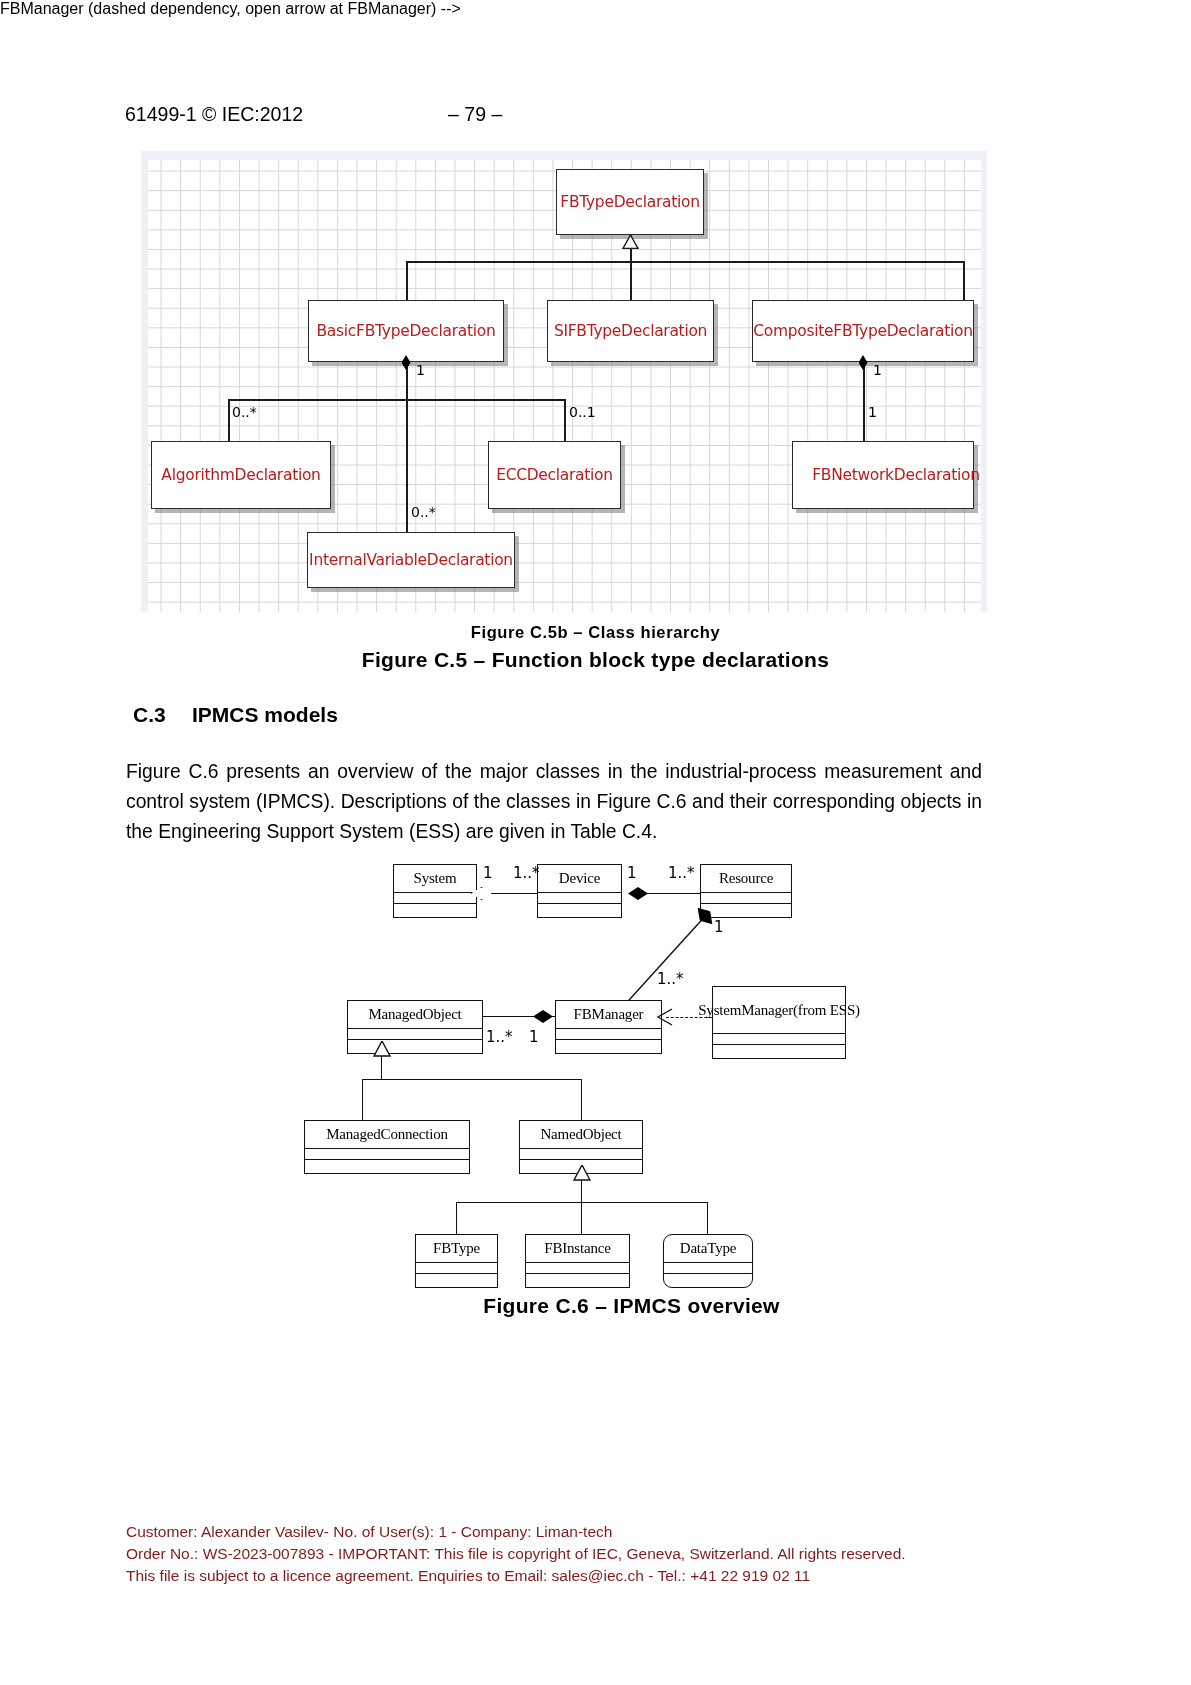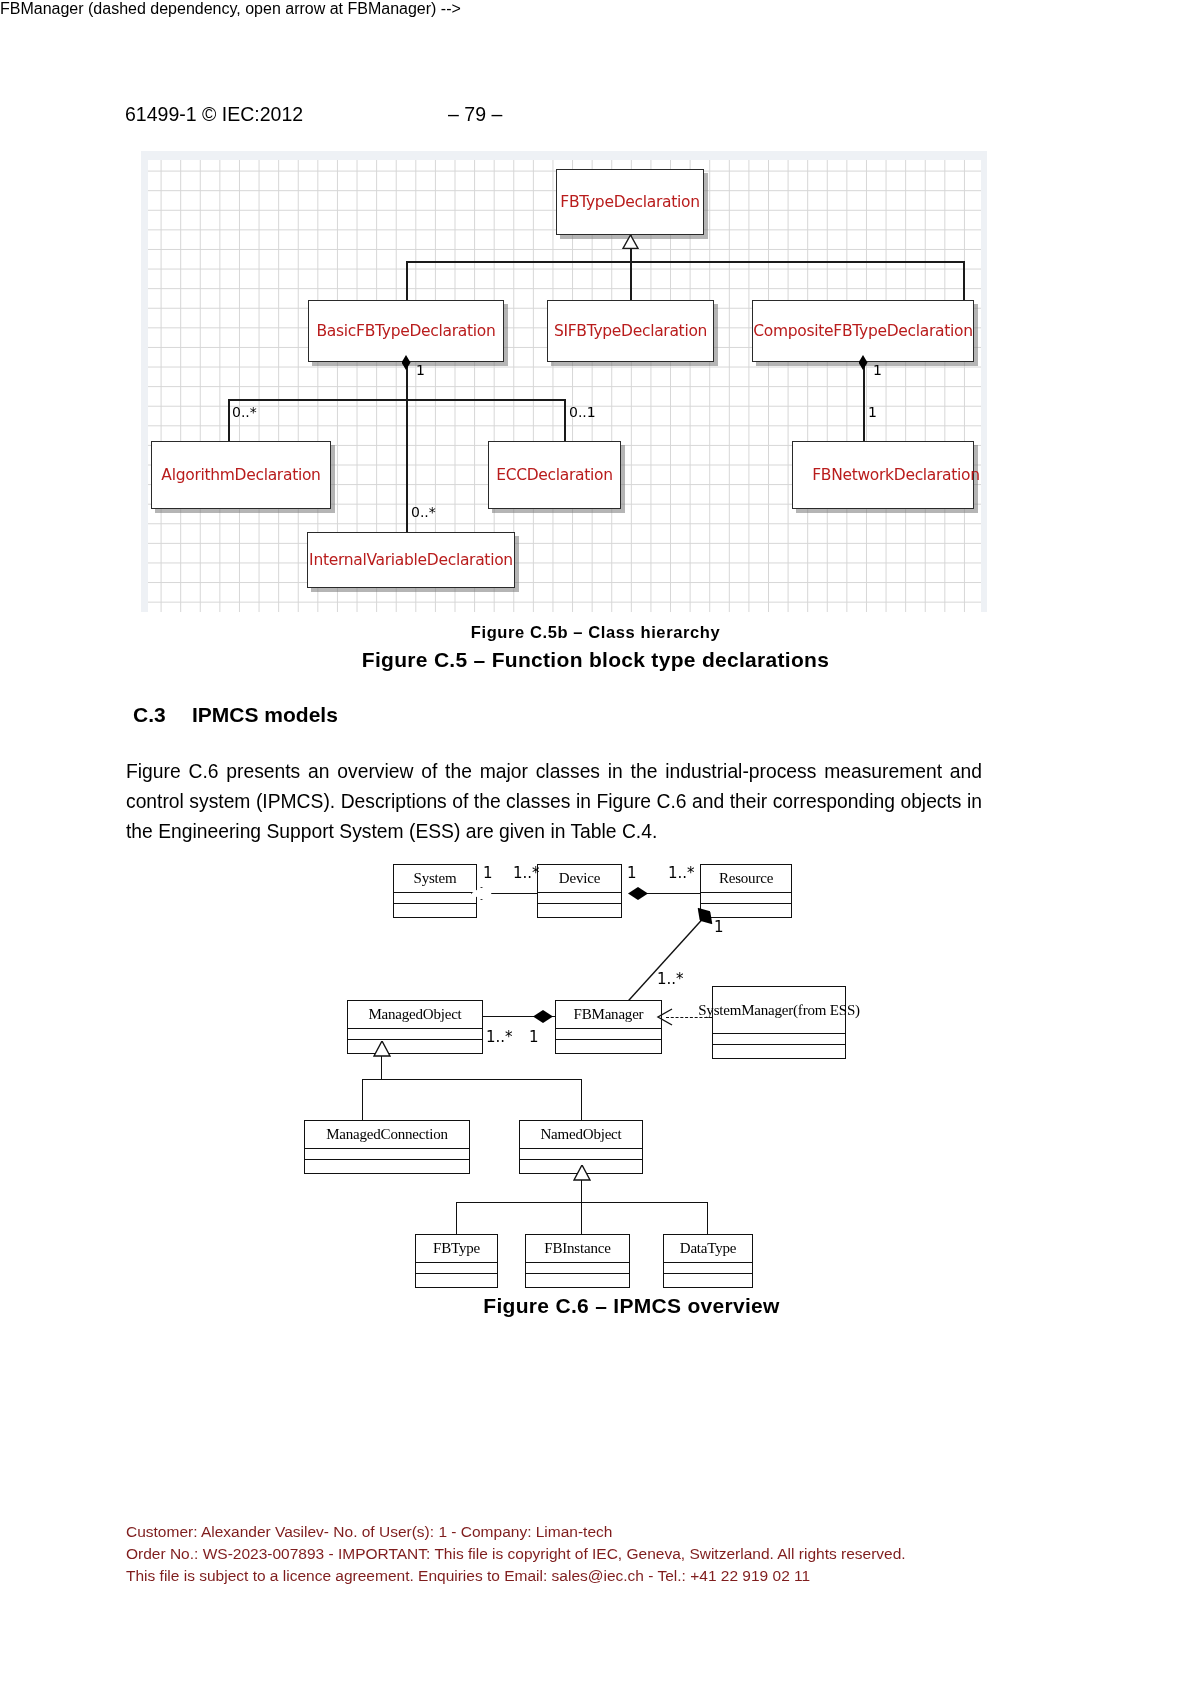--- a/index.html
+++ b/index.html
@@ -447,21 +447,21 @@
     <div class="attr"></div>
     <div class="ops"></div>
   </div>
 
   <div class="ubox" style="left:525px; top:1234px; width:105px;">
     <div class="name">FBInstance</div>
     <div class="attr"></div>
     <div class="ops"></div>
   </div>
 
-  <div class="ubox" style="left:663px; top:1234px; width:90px;">
+  <div class="ubox" style="left:663px; top:1234px; width:90px;border-radius:9px;">
     <div class="name">DataType</div>
     <div class="attr"></div>
     <div class="ops"></div>
   </div>
 
   
   <div class="umult" style="left:483px; top:864px;">1</div>
   <div class="umult" style="left:513px; top:864px;">1..*</div>
   <div class="umult" style="left:627px; top:864px;">1</div>
   <div class="umult" style="left:668px; top:864px;">1..*</div>

